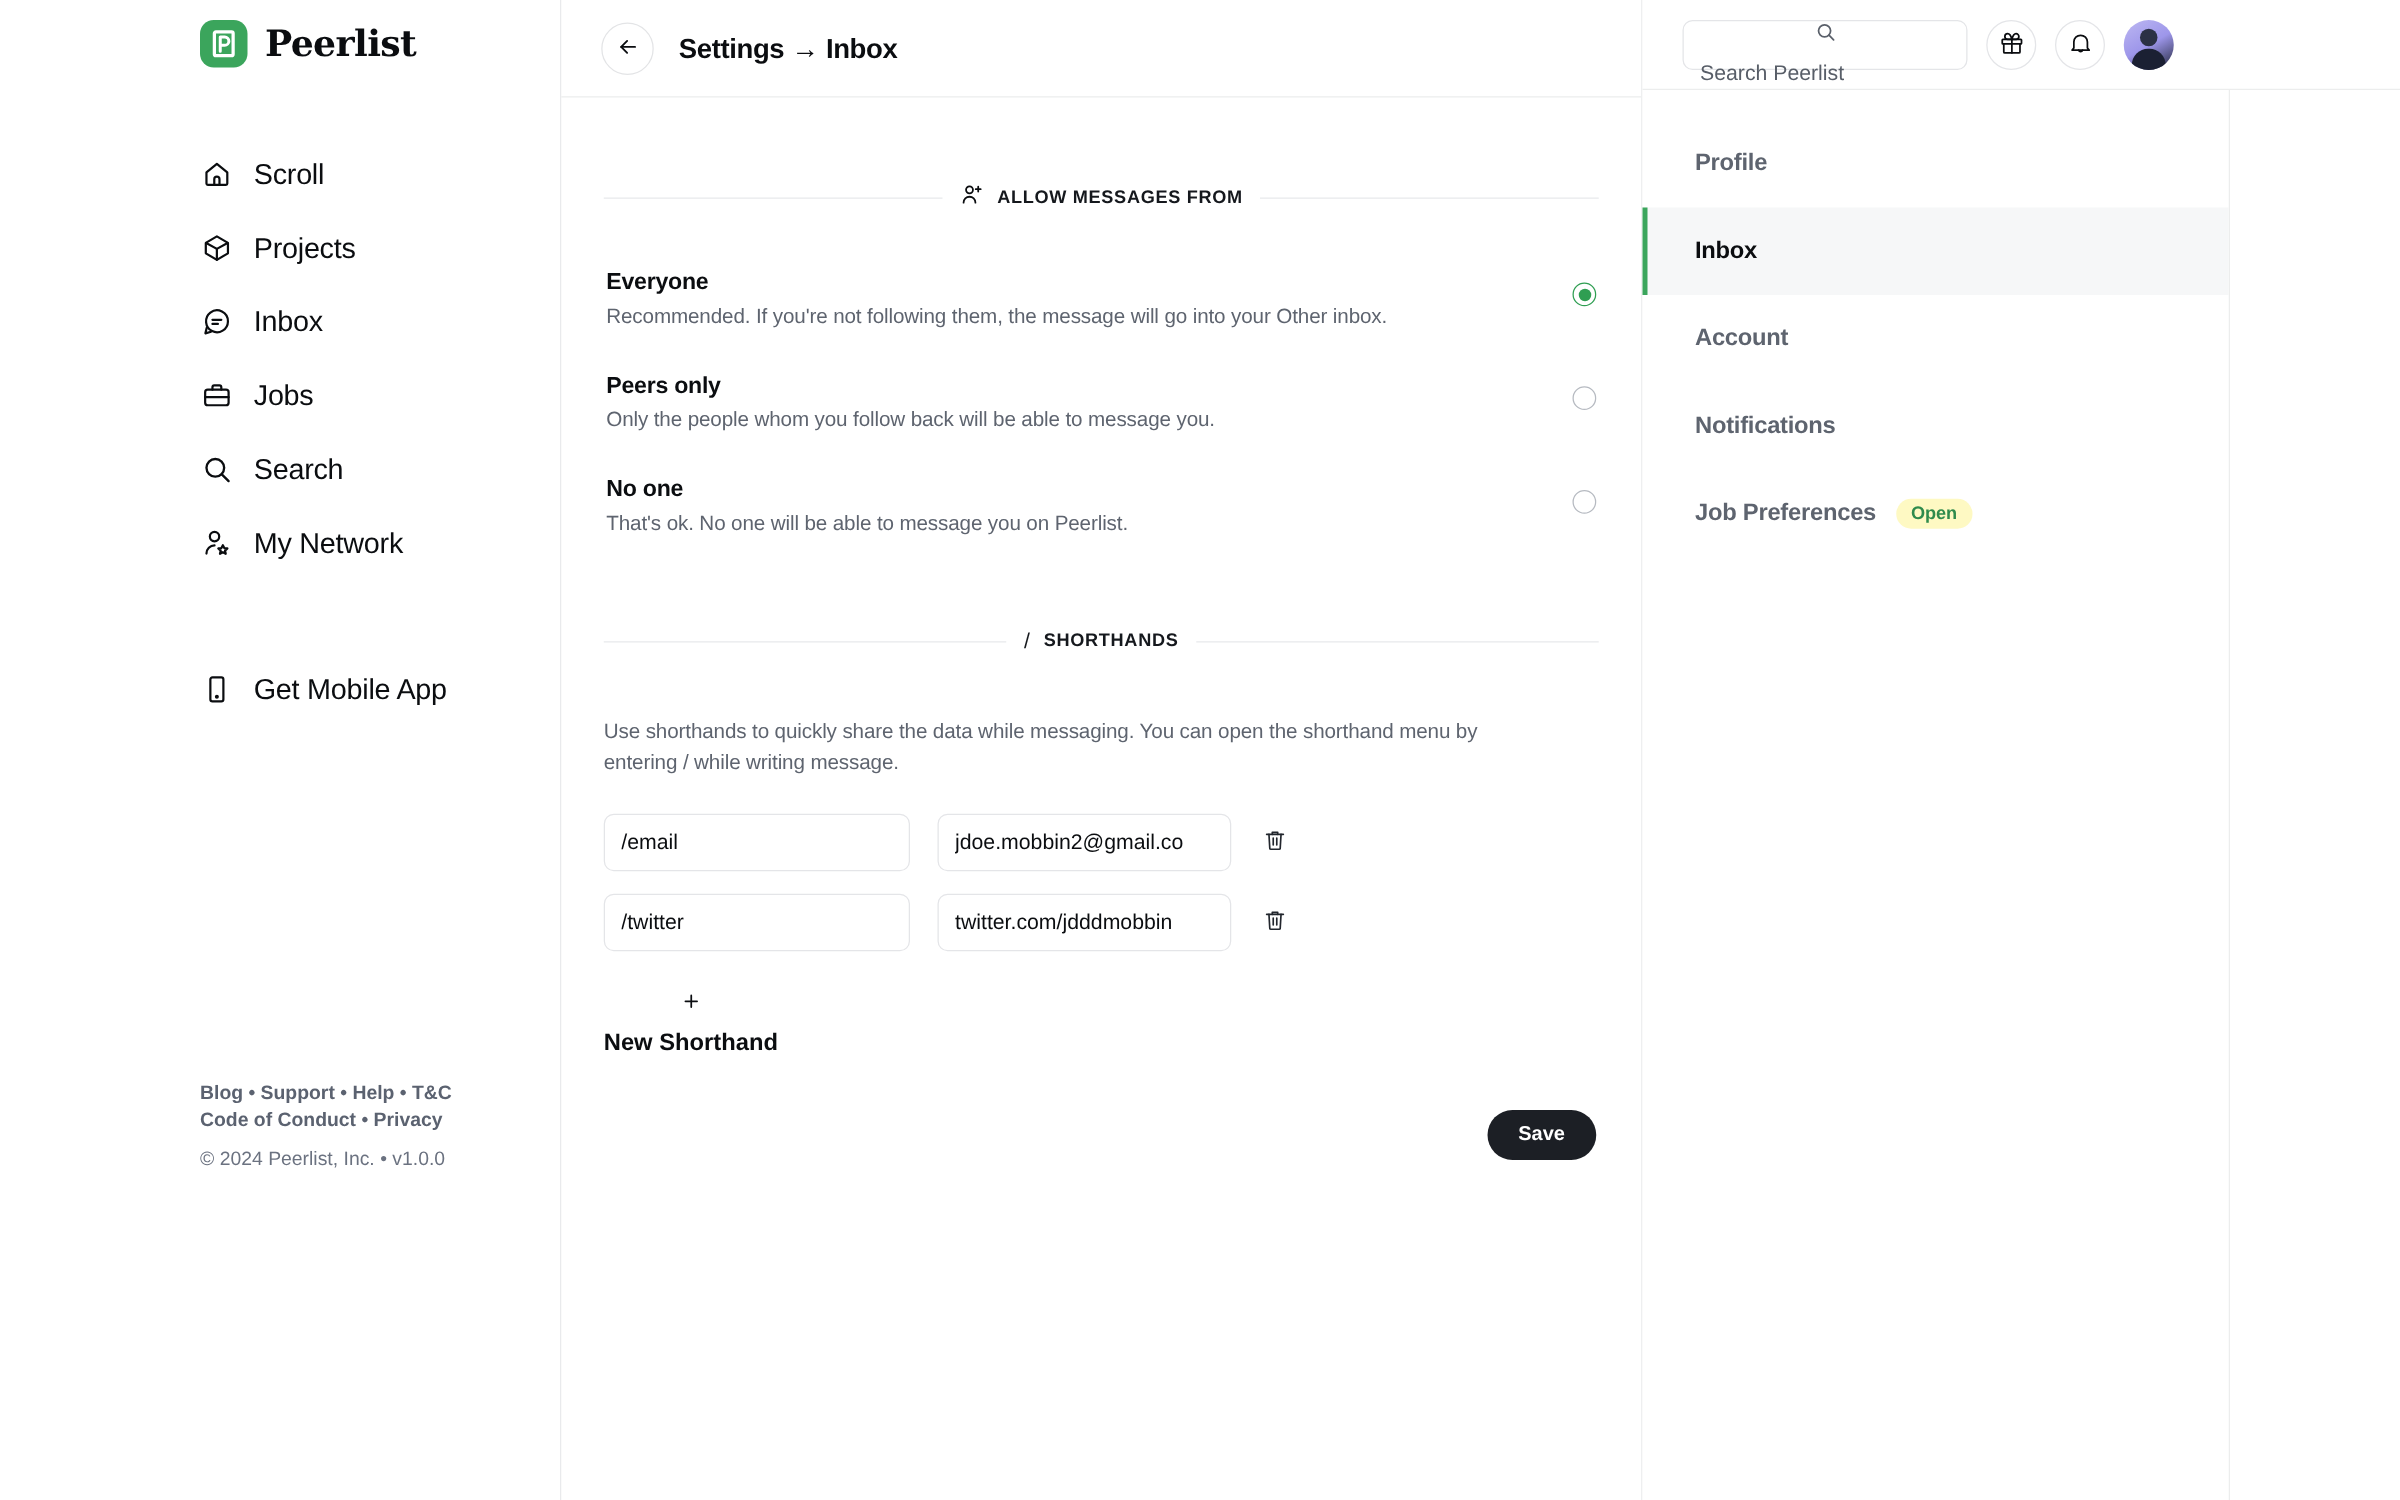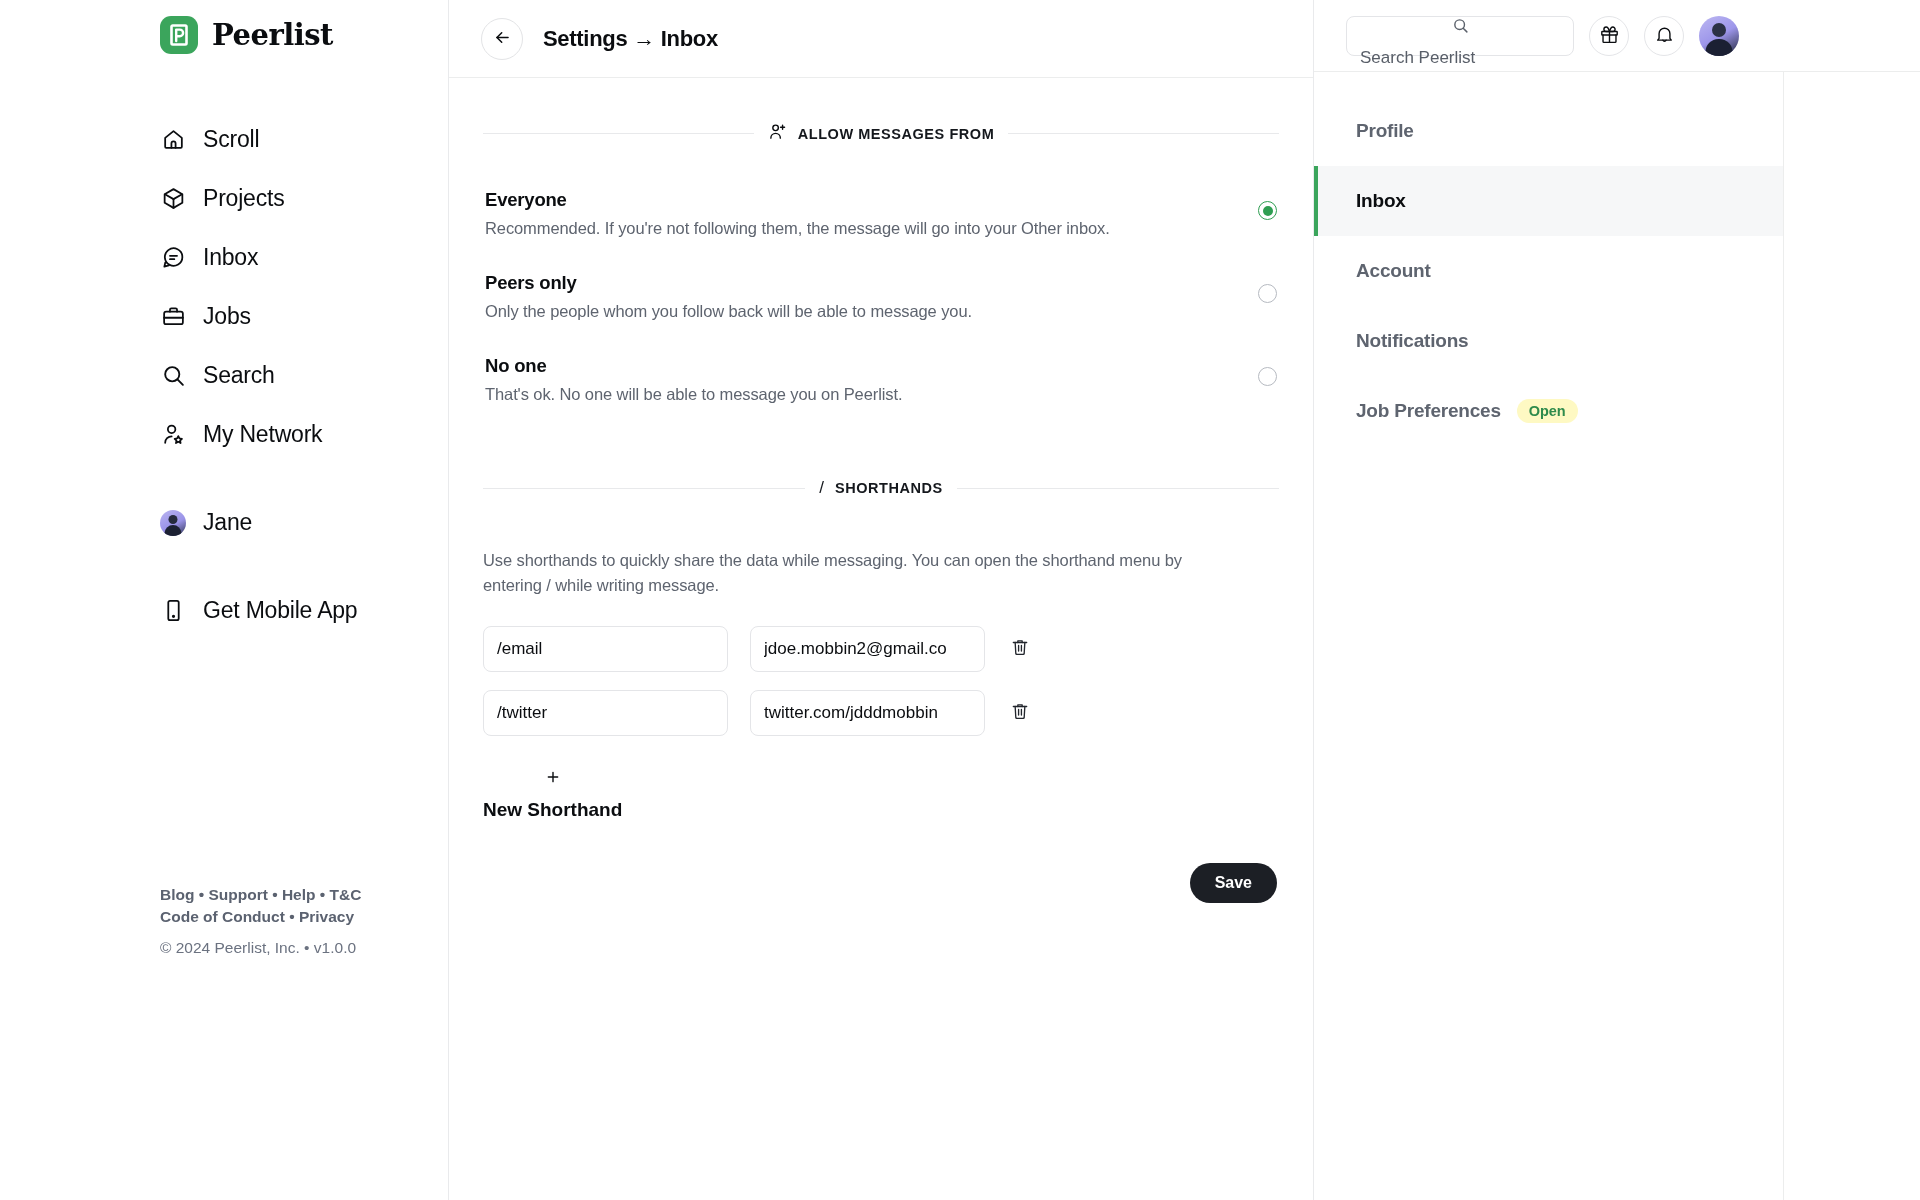--- a/index.html
+++ b/index.html
@@ -48,21 +48,21 @@
     content: ""; position: absolute; left: 50%; bottom: 0;
     transform: translateX(-50%);
     width: 17px; height: 11px; border-radius: 9px 9px 0 0; background: #1c2133;
   }
   .avatar-sm::before {
     content: ""; position: absolute; left: 50%; top: 5px;
     transform: translateX(-50%);
     width: 9px; height: 9px; border-radius: 50%; background: #262b3d;
   }
   .sidebar-footer {
-    position: absolute; left: 160px; bottom: 32px;
+    position: absolute; left: 160px; bottom: 52px;
     font-size: 15.5px; font-weight: 700; color: #5b6270; line-height: 1.42;
   }
   .sidebar-footer .copy { font-weight: 400; color: #6b7280; margin-top: 9px; font-size: 15.5px; }
 
   
   .center {
     width: 866px; flex: 0 0 866px; height: 1200px;
     border-left: 1px solid #e9eaec;
     border-right: 1px solid #e9eaec;
     position: relative; background: #fff;
@@ -75,21 +75,21 @@
     width: 42px; height: 42px; border-radius: 50%;
     border: 1px solid #e3e4e6; background: #fff;
     display: flex; align-items: center; justify-content: center; cursor: pointer;
   }
   .page-title { font-size: 22px; font-weight: 700; letter-spacing: -0.3px; color: #0b0d10; }
 
   .center-body { padding: 0 34px; }
 
   .section-head {
     display: flex; align-items: center; gap: 14px;
-    margin-top: 44px;
+    margin-top: 68px;
   }
   .section-head .rule { flex: 1 1 auto; height: 1px; background: #e8e9eb; }
   .section-head .head-inner { display: flex; align-items: center; gap: 11px; }
   .section-head .head-text {
     font-size: 14.5px; font-weight: 700; letter-spacing: 0.55px; color: #15181d; white-space: nowrap;
   }
   .slash-glyph { font-size: 17px; font-weight: 500; color: #15181d; }
 
   .options { margin-top: 44px; }
   .option-row {
@@ -265,26 +265,20 @@
             <circle cx="10.2" cy="7" r="3.6"></circle>
             <path d="M4 20c0-3.5 2.8-6.2 6.2-6.2"></path>
             <path d="m16.6 13.6 1.1 2.2 2.4.3-1.8 1.7.5 2.4-2.2-1.2-2.2 1.2.5-2.4-1.8-1.7 2.4-.3z"></path>
           </svg>
         </span>
         <span class="label">My Network</span>
       </div>
 
       <div class="nav-gap"></div>
 
-      <div class="nav-item">
-        <span class="nav-icon">
-          <span class="avatar-sm"></span>
-        </span>
-        <span class="label">Jane</span>
-      </div>
 
       <div class="nav-gap"></div>
 
       <div class="nav-item">
         <span class="nav-icon">
           <svg width="25" height="25" viewBox="0 0 24 24" fill="none" stroke="#0b0d10" stroke-width="1.7" stroke-linecap="round" stroke-linejoin="round">
             <rect x="7" y="2.8" width="10" height="18.4" rx="1.6"></rect>
             <circle cx="12" cy="17.6" r="0.7" fill="#0b0d10"></circle>
           </svg>
         </span>

